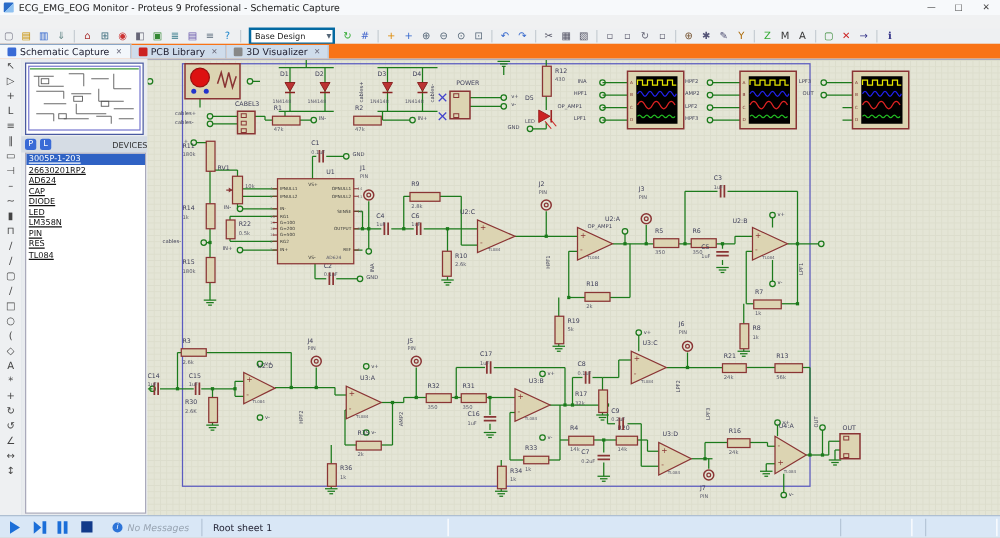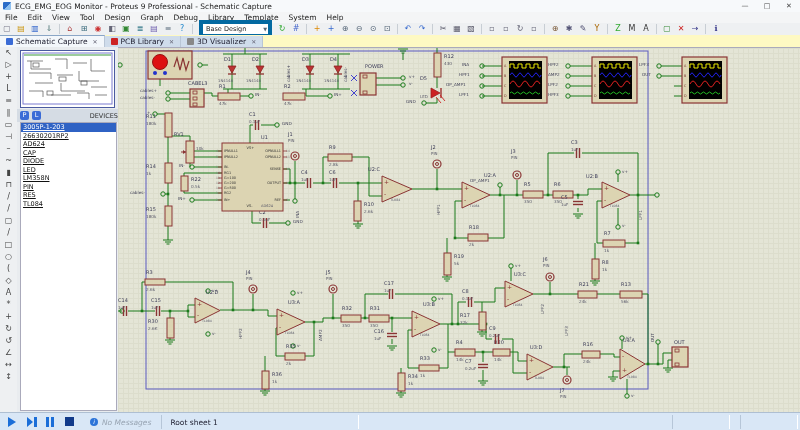--- a/index.html
+++ b/index.html
@@ -15,25 +15,25 @@
   
   #menubar{position:absolute;left:0;top:12px;width:800px;height:11px;background:#f4f5f6;
            display:flex;align-items:center;font-size:7.5px;color:#222;}
   #menubar span{padding:0 5px;}
   
   #toolbar{position:absolute;left:0;top:23px;width:800px;height:12px;background:#eef0f2;
            border-bottom:1px solid #d8dde2;display:flex;align-items:center;}
   .tbi{width:12px;height:10px;margin:0 1px;font-size:8px;line-height:10px;text-align:center;
        border-radius:2px;}
   .tbsep{width:1px;height:10px;background:#c8ced4;margin:0 3px;}
-  #combo{width:62px;height:10px;background:#fff;border:4px solid #0369a1;font-size:6.5px;
+  #combo{width:62px;height:10px;background:#fff;border:2px solid #0369a1;font-size:6.5px;
          color:#222;display:flex;align-items:center;padding-left:3px;margin:0 3px;position:relative;}
   #combo .arr{position:absolute;right:1px;top:2px;font-size:5px;color:#567;}
   
-  #tabbar{position:absolute;left:0;top:35px;width:800px;height:12px;background:#fef9c3;
+  #tabbar{position:absolute;left:0;top:35px;width:800px;height:12px;background:#f97316;
           display:flex;align-items:flex-end;}
   .tab{height:11px;display:flex;align-items:center;padding:0 6px;font-size:7.5px;color:#223;
        border-right:1px solid #b9c6d6;background:#cfdcEB;}
   .tab.active{background:#f3f7fb;border-top:1px solid #8aa6c6;}
   .tab .ticon{width:7px;height:7px;margin-right:3px;border-radius:1px;}
   .tab .x{margin-left:5px;color:#667;font-size:6px;}
   
   #leftbar{position:absolute;left:0;top:47px;width:17px;height:365px;background:#eef0f2;
            border-right:1px solid #d5dade;display:flex;flex-direction:column;align-items:center;}
   .lbi{width:13px;height:12px;font-size:8px;line-height:12px;text-align:center;color:#444;}
@@ -75,33 +75,20 @@
 <div id="win">
   <div id="titlebar">
     <div id="appicon"></div>
     <span>ECG_EMG_EOG Monitor - Proteus 9 Professional - Schematic Capture</span>
     <div id="wctrl">
         <span>—</span>
         <span>□</span>
         <span>✕</span>
       </div>
   </div>
-  <div id="menubar">
-      <span>File</span>
-      <span>Edit</span>
-      <span>View</span>
-      <span>Tool</span>
-      <span>Design</span>
-      <span>Graph</span>
-      <span>Debug</span>
-      <span>Library</span>
-      <span>Template</span>
-      <span>System</span>
-      <span>Help</span>
-    </div>
   <div id="toolbar">
       <div class="tbi" style="color: rgb(119, 119, 136);">▢</div>
       <div class="tbi" style="color: rgb(200, 144, 0);">▤</div>
       <div class="tbi" style="color: rgb(51, 102, 204);">▥</div>
       <div class="tbi" style="color: rgb(102, 136, 136);">⇓</div>
       <div class="tbsep"></div>
       <div class="tbi" style="color: rgb(170, 51, 51);">⌂</div>
       <div class="tbi" style="color: rgb(51, 102, 119);">⊞</div>
       <div class="tbi" style="color: rgb(204, 51, 51);">◉</div>
       <div class="tbi" style="color: rgb(102, 102, 119);">◧</div>

